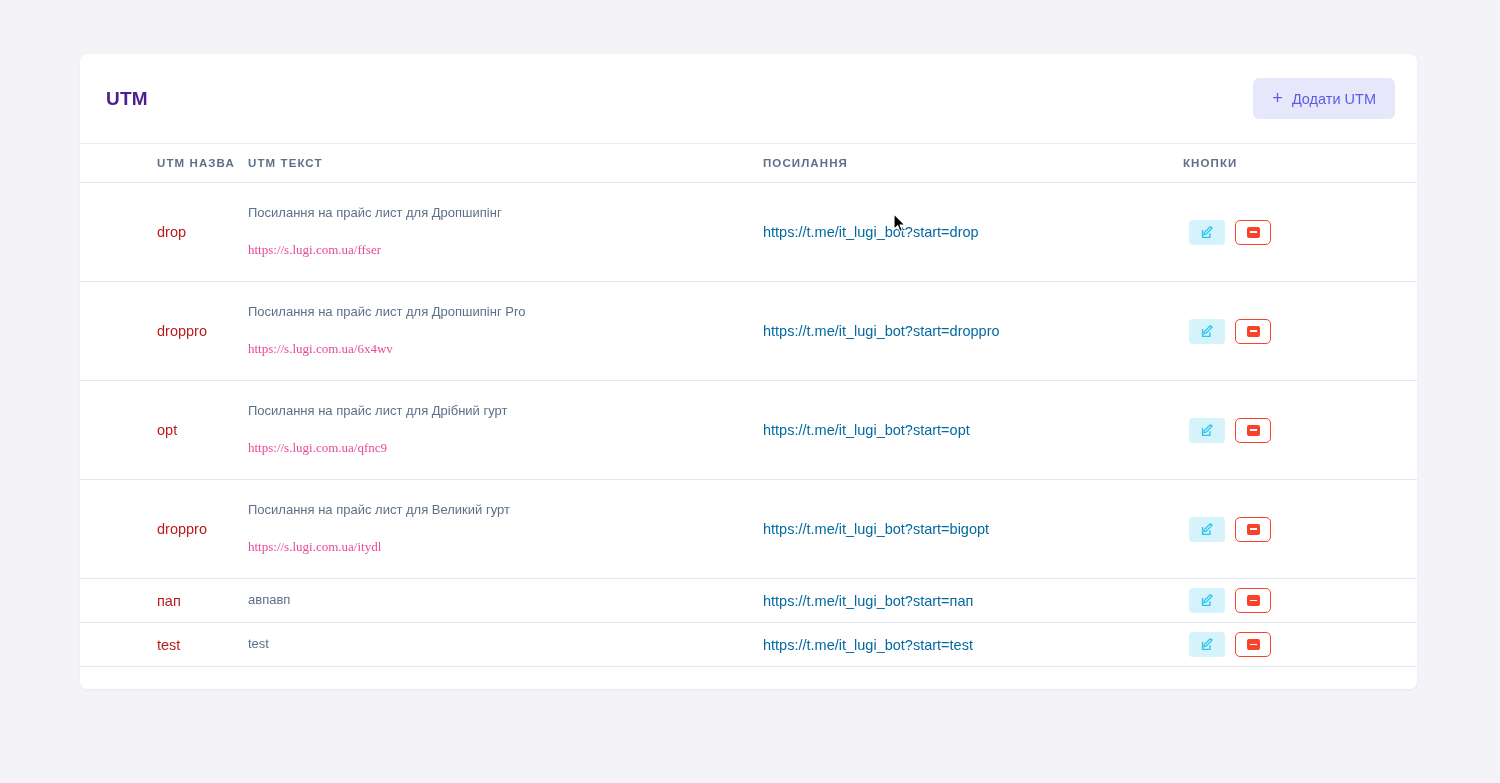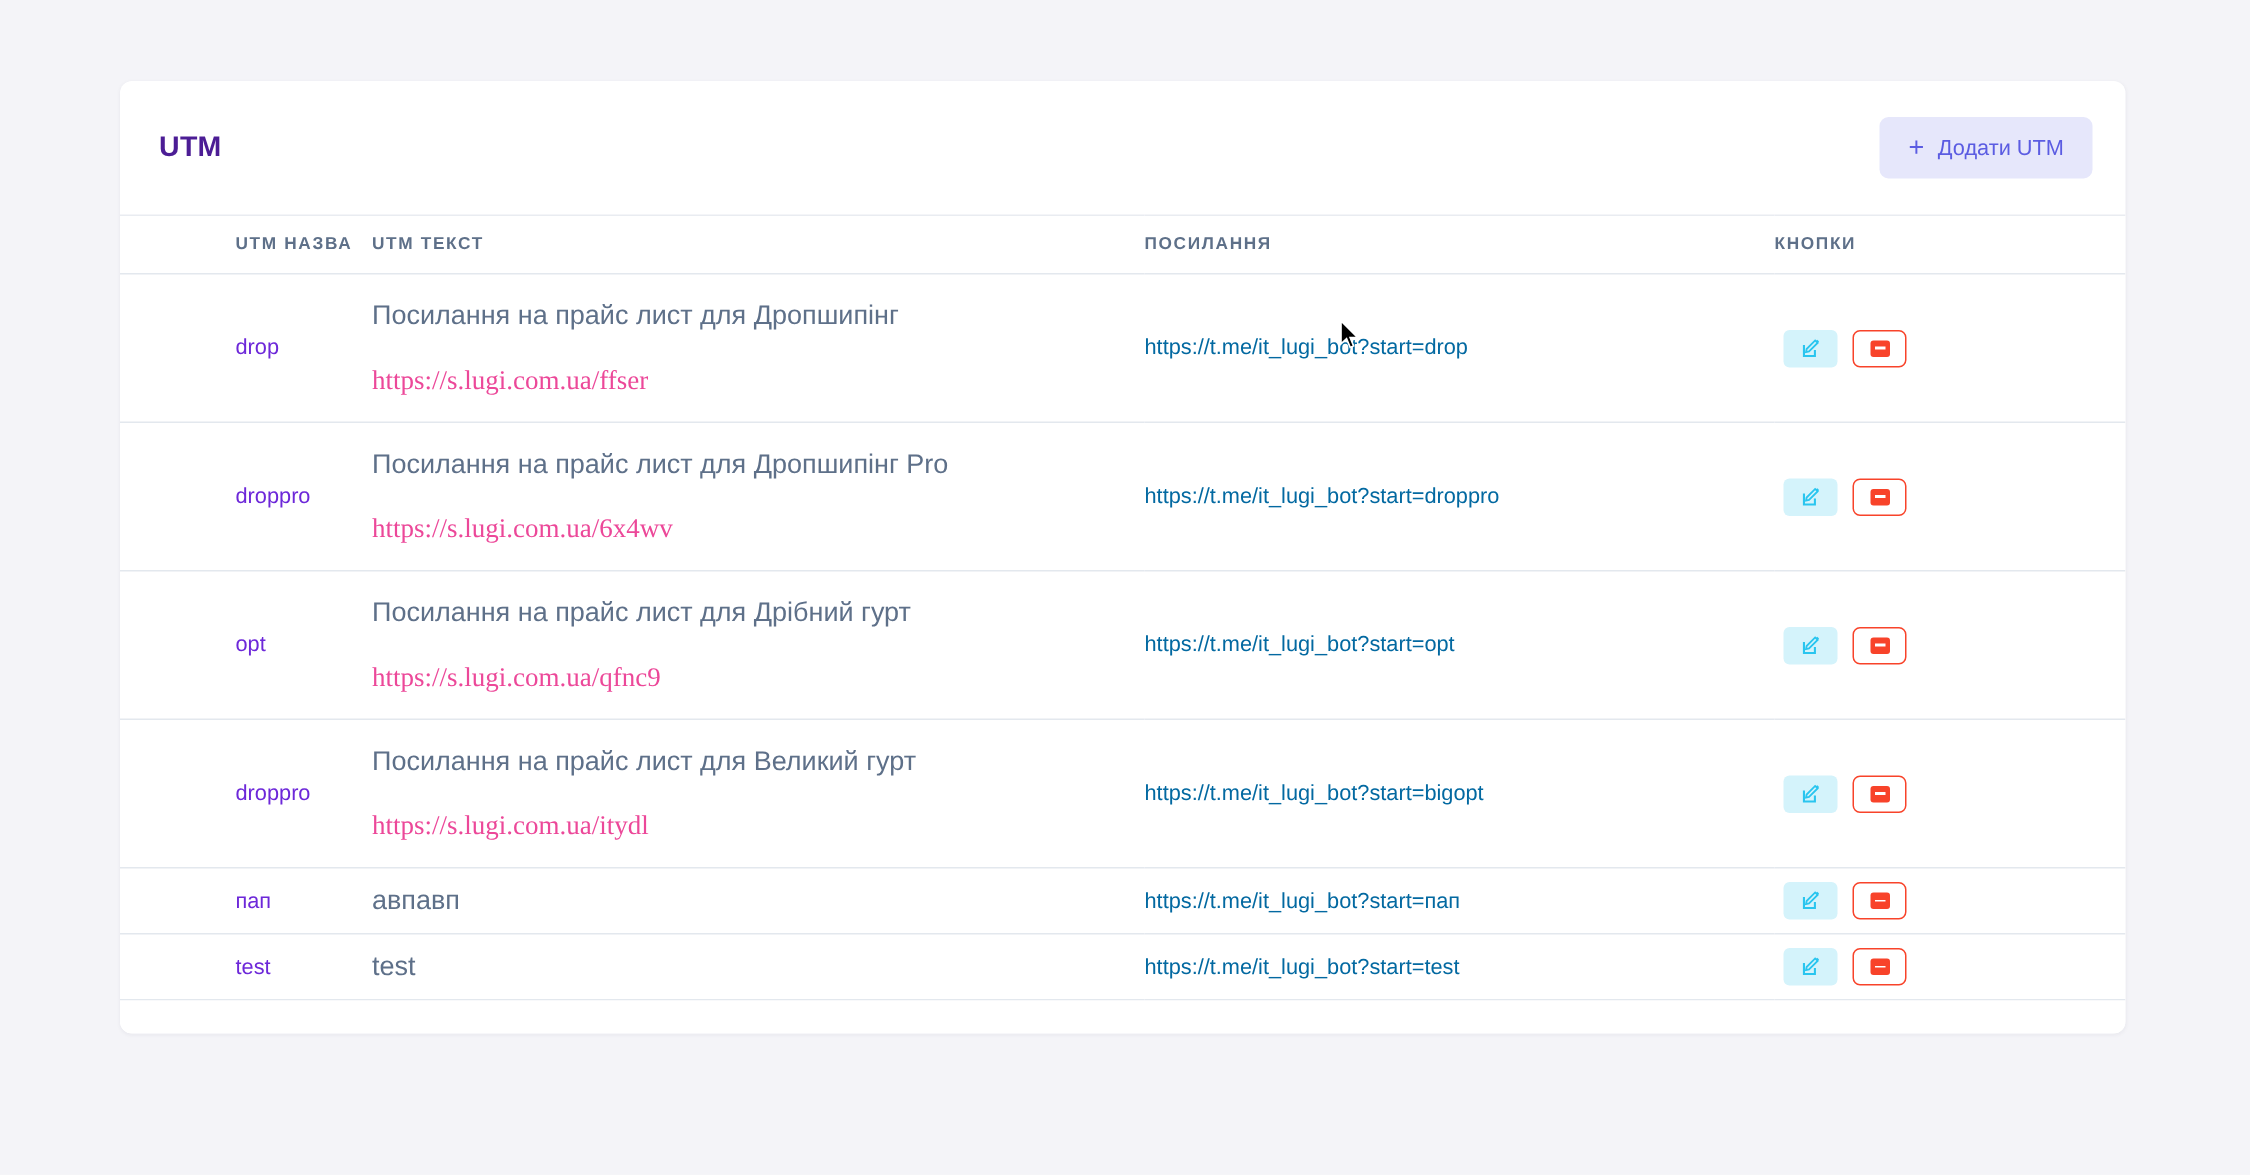--- a/index.html
+++ b/index.html
@@ -95,24 +95,24 @@
 
   tbody td {
     border-bottom: 1px solid #e3e8ee;
     vertical-align: middle;
     background: #ffffff;
   }
 
   td.cell-name {
     padding-left: 77px;
     font-size: 14.5px;
-    color: #6d28d9;
+    color: #b91c1c;
   }
   td.cell-text {
-    font-size: 18px;
+    font-size: 13px;
     color: #5e7089;
     line-height: 1.15;
   }
   td.cell-text .short-link {
     display: block;
     margin-top: 22px;
     color: #ec4899;
     font-family: Liberation Serif, serif;
   }
   td.cell-link {

